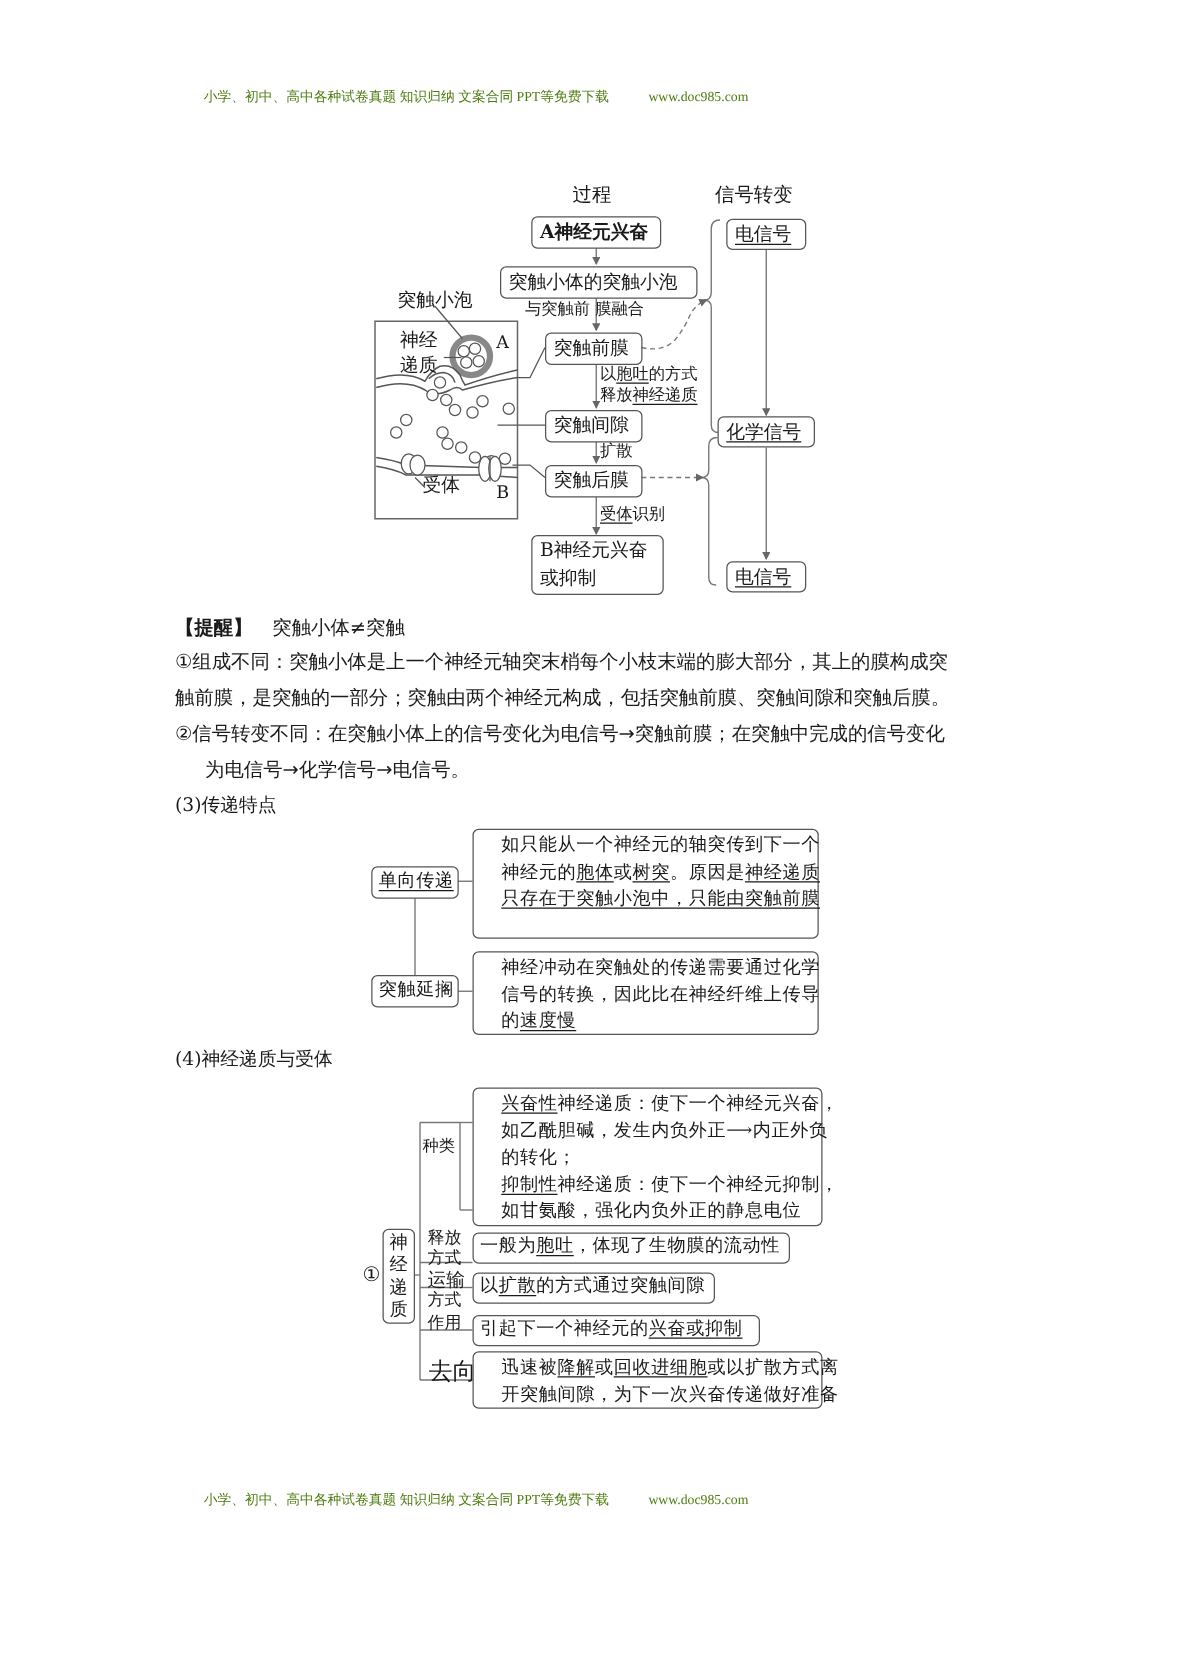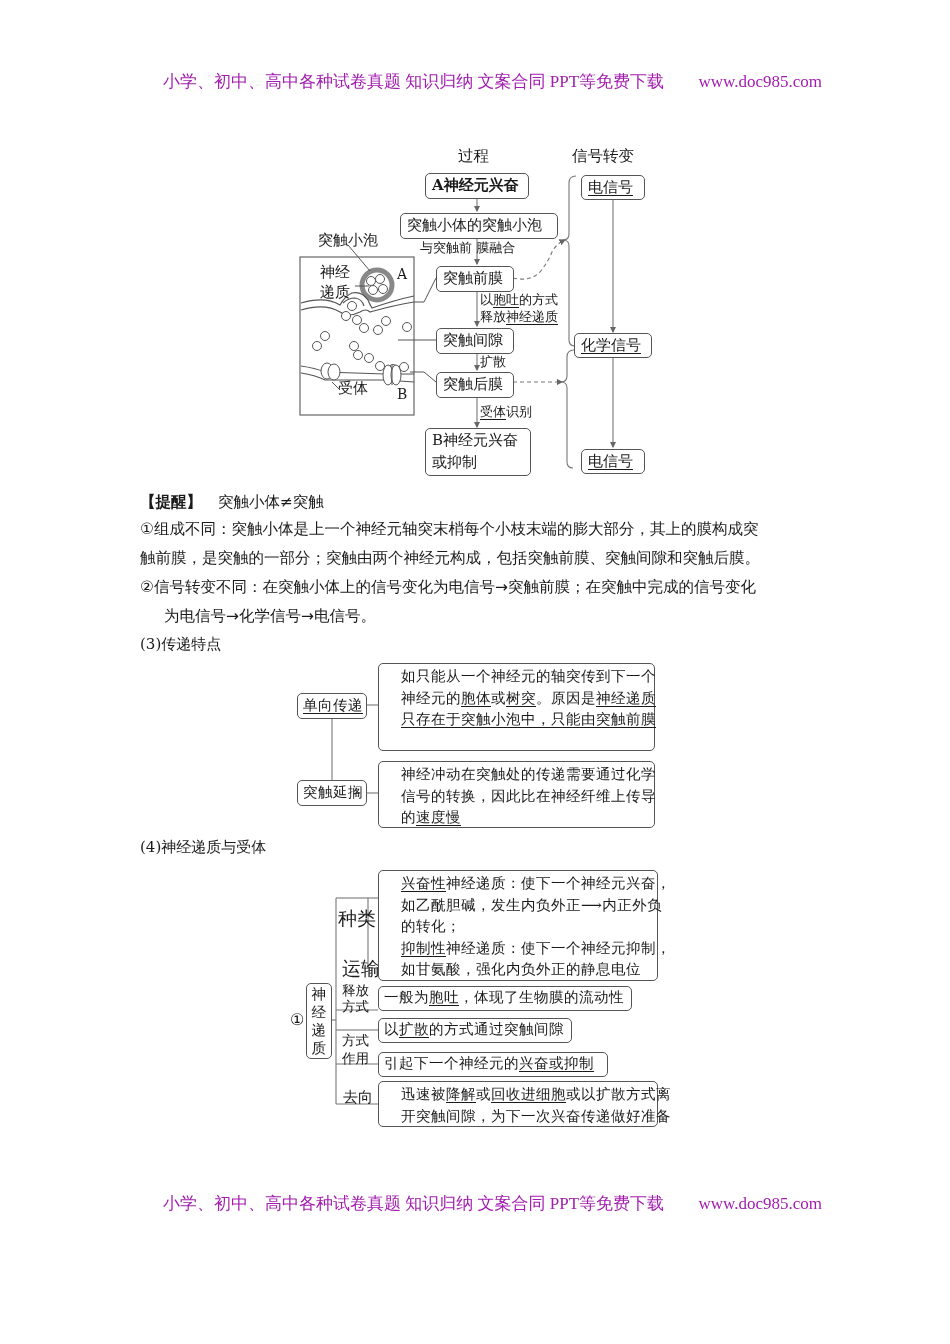--- a/index.html
+++ b/index.html
@@ -1,19 +1,19 @@
 <!DOCTYPE html>
 <html><head>
 <meta charset="utf-8">
 <style>
   html, body { margin: 0; padding: 0; background: #ffffff; }
   body { width: 950px; height: 1344px; position: relative; overflow: hidden;
          font-family: "DejaVu Serif", "Liberation Serif", serif; color: #1a1a1a; }
   .abs { position: absolute; }
-  .hdr { font-size: 17px; color: #a21caf; white-space: nowrap; font-family: "Liberation Serif", "DejaVu Serif", serif; }
+  .hdr { font-size: 11px; color: #4d7c0f; white-space: nowrap; font-family: "Liberation Serif", "DejaVu Serif", serif; }
   .box { position: absolute; border: 1.3px solid #555; border-radius: 5px; background: #fff;
          font-size: 15px; line-height: 22px; padding: 0 6px; box-sizing: border-box; white-space: nowrap; }
   .u { text-decoration: underline; text-underline-offset: 3px; }
   .lbl { position: absolute; font-size: 13px; white-space: nowrap; line-height: 16px; }
   .body-text { position: absolute; left: 140px; font-size: 15.5px; line-height: 29px; white-space: nowrap;
                font-family: "DejaVu Sans", "Liberation Sans", sans-serif; }
   .b { font-weight: bold; }
   .sec { position: absolute; left: 140px; font-size: 15px; white-space: nowrap; }
   .mbox { position: absolute; border: 1.3px solid #555; border-radius: 5px; background: #fff;
           font-size: 14.5px; line-height: 21.5px; padding: 2px 22px; box-sizing: border-box; white-space: nowrap; letter-spacing: 0.5px; }
@@ -189,27 +189,27 @@
 </svg>
 
 <div class="abs" style="left:290px; top:1010px; font-size:16px;">①</div>
 <div class="mbox" style="left:306px; top:983px; width:26px; height:76px; padding:1px 3px; line-height:18px; white-space:normal; text-align:center;">
   <div>神</div>
   <div>经</div>
   <div>递</div>
   <div>质</div>
 </div>
 
-<div class="lbl" style="left:338px; top:910px; font-size:19px;">种类</div>
+<div class="lbl" style="left:338px; top:910px; font-size:13px;">种类</div>
 <div class="lbl" style="left:342px; top:982px; font-size:13.5px;">释放</div>
 <div class="lbl" style="left:342px; top:998px; font-size:13.5px;">方式</div>
-<div class="lbl" style="left:342px; top:960px; font-size:19px;">运输</div>
+<div class="lbl" style="left:342px; top:1016px; font-size:15px;">运输</div>
 <div class="lbl" style="left:342px; top:1032px; font-size:13.5px;">方式</div>
 <div class="lbl" style="left:342px; top:1050px; font-size:13.5px;">作用</div>
-<div class="lbl" style="left:343px; top:1089px; font-size:15px;">去向</div>
+<div class="lbl" style="left:343px; top:1089px; font-size:19px;">去向</div>
 
 <div class="mbox" style="left:378px; top:870px; width:280px; height:111px;" id="s4d0">
     <div><span class="u">兴奋性</span><span>神经递质：使下一个神经元兴奋，</span></div>
     <div><span>如乙酰胆碱，发生内负外正⟶内正外负</span></div>
     <div><span>的转化；</span></div>
     <div><span class="u">抑制性</span><span>神经递质：使下一个神经元抑制，</span></div>
     <div><span>如甘氨酸，强化内负外正的静息电位</span></div>
   </div>
 <div class="mbox" style="left:378px; top:986px; width:254px; height:25px; padding:0 5px;" id="s4d1">
     <div><span>一般为</span><span class="u">胞吐</span><span>，体现了生物膜的流动性</span></div>

